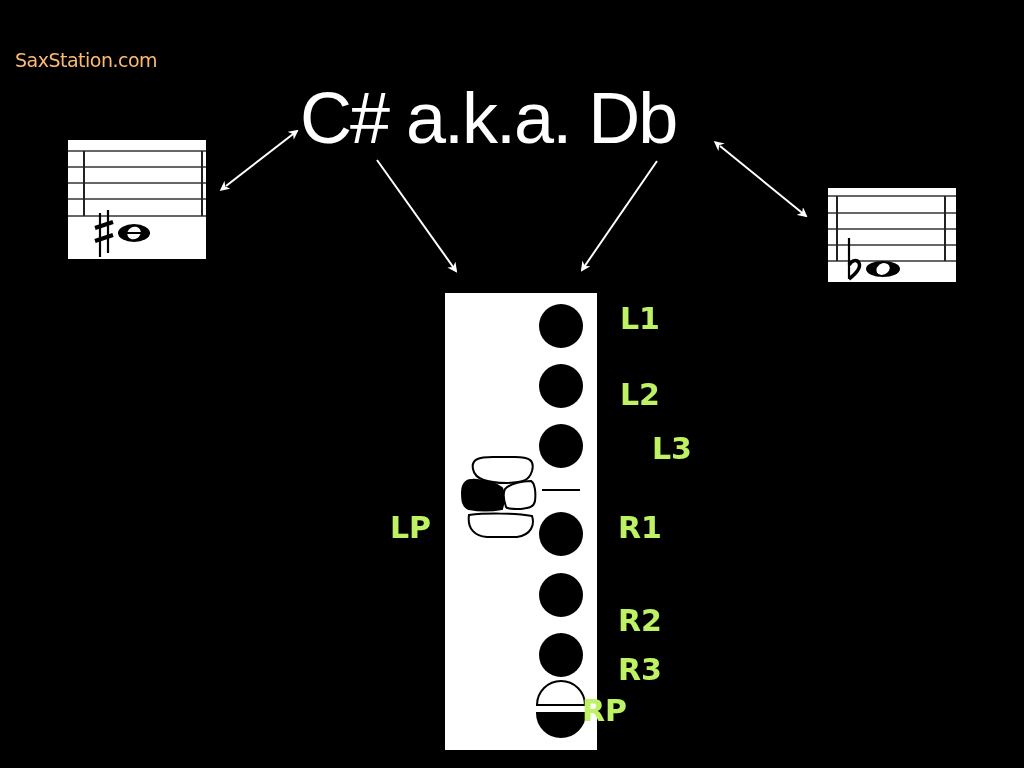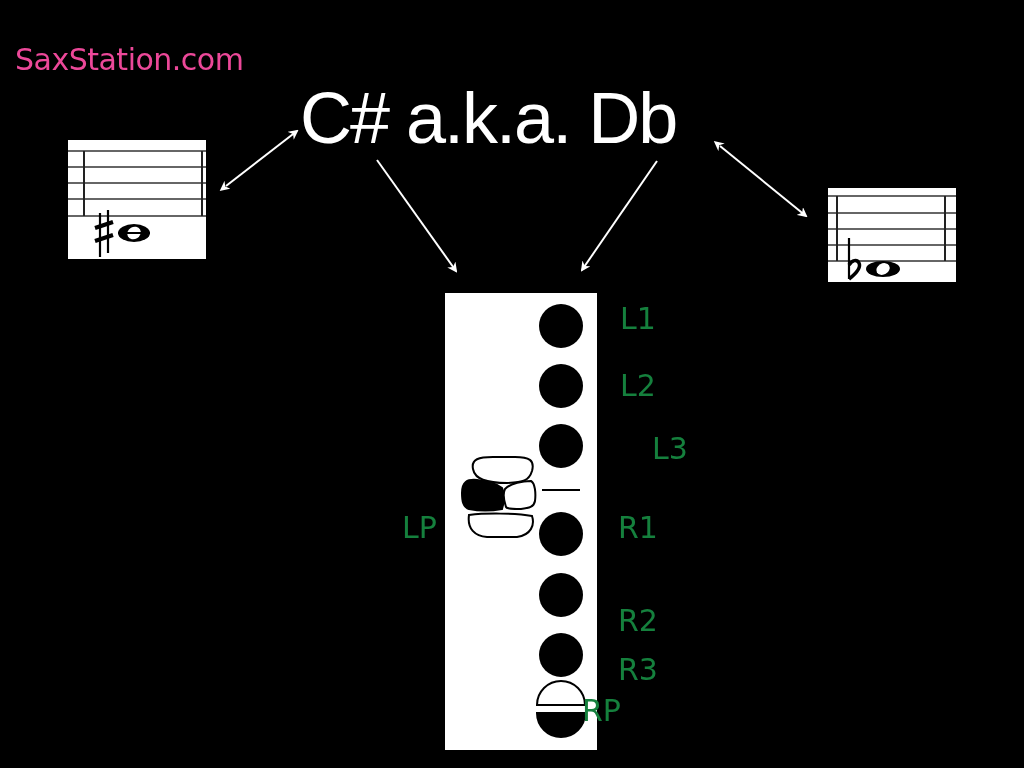--- a/index.html
+++ b/index.html
@@ -11,24 +11,24 @@
       width: 1024px;
       height: 768px;
       position: relative;
       overflow: hidden;
       font-family: "DejaVu Sans", "Liberation Sans", sans-serif;
     }
     .site-label {
       position: absolute;
       left: 15px;
       top: 42px;
-      font-size: 30px;
+      font-size: 19px;
       line-height: 36px;
       letter-spacing: -0.5px;
-      color: #ec4899;
+      color: #fdba74;
       font-family: "DejaVu Sans", sans-serif;
     }
     .title {
       position: absolute;
       left: 300px;
       top: 70px;
       width: 430px;
       text-align: left;
       font-size: 72px;
       line-height: 96px;
@@ -54,23 +54,23 @@
       left: 445px;
       top: 293px;
       width: 152px;
       height: 457px;
       background: #ffffff;
     }
     .finger-label {
       position: absolute;
       font-size: 30px;
       line-height: 34px;
-      color: #15803d;
+      color: #bef264;
       font-family: "DejaVu Sans", sans-serif;
-      font-weight: normal;
+      font-weight: bold;
       letter-spacing: 0px;
     }
   </style>
 </head>
 <body>
 
 <div class="site-label">SaxStation.com</div>
 
 <div class="title">C# a.k.a. Db</div>
 
@@ -154,27 +154,27 @@
       <path d="M17 200 C 17 189, 22 186, 32 187 C 42 188, 52 191, 57 195 C 60 200, 59 210, 57 216 C 46 218, 34 218, 24 216 C 18 214, 17 208, 17 200 Z" fill="#000"></path>
 
       <path d="M60 196 C 66 190, 78 188, 86 188 C 90 190, 91 200, 90 208 C 89 214, 84 215, 76 216 C 68 216, 62 216, 61 214 C 59 208, 58 200, 60 196 Z" fill="#fff"></path>
 
       <path d="M24 222 C 40 220, 70 220, 87 223 C 90 232, 86 242, 72 244 L 42 244 C 30 243, 22 236, 24 222 Z" fill="#fff"></path>
     </g>
   </svg>
 </div>
 
 <div class="finger-label" style="left:620px; top:302px;">L1</div>
-<div class="finger-label" style="left:620px; top:369px;">L2</div>
+<div class="finger-label" style="left:620px; top:378px;">L2</div>
 <div class="finger-label" style="left:620px; top:432px;margin-left:32px;">L3</div>
 <div class="finger-label" style="left:618px; top:511px;">R1</div>
 <div class="finger-label" style="left:618px; top:604px;">R2</div>
 <div class="finger-label" style="left:618px; top:653px;">R3</div>
 <div class="finger-label" style="left:582px; top:694px;">RP</div>
-<div class="finger-label" style="left:390px; top:511px;margin-left:12px;">LP</div>
+<div class="finger-label" style="left:390px; top:511px;">LP</div>
 
 <svg class="overlay" viewBox="0 0 1024 768">
   <defs>
     <marker id="ah" markerWidth="10" markerHeight="10" refX="8" refY="5" orient="auto" markerUnits="userSpaceOnUse">
       <path d="M0 0 L10 5 L0 10 L3 5 Z" fill="#ffffff"></path>
     </marker>
     <marker id="ahs" markerWidth="10" markerHeight="10" refX="2" refY="5" orient="auto-start-reverse" markerUnits="userSpaceOnUse">
       <path d="M0 0 L10 5 L0 10 L3 5 Z" fill="#ffffff"></path>
     </marker>
   </defs>

